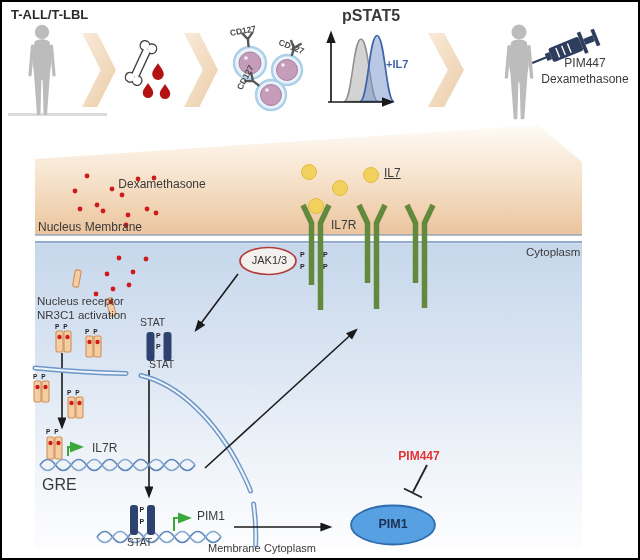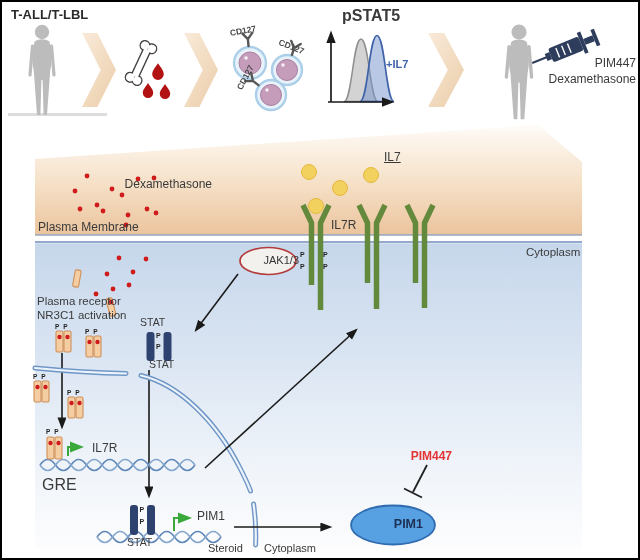--- a/index.html
+++ b/index.html
@@ -1,19 +1,19 @@
 <!DOCTYPE html>
 <html><head>
 <meta charset="utf-8">
 <style>
   html,body{margin:0;padding:0;background:#fff;}
   .page{position:relative;width:640px;height:560px;box-sizing:border-box;border:2px solid #000;
         background:#fff;overflow:hidden;font-family:"Liberation Sans",sans-serif;padding-left:25px;}
   .lbl{position:absolute;color:#3a3a3a;line-height:1.18;white-space:nowrap;font-size:11.5px;}
-  .c{text-align:right;}
+  .c{text-align:center;}
   .b{font-weight:700;}
   .sb{font-weight:600;}
   .pp{position:absolute;font-size:6.5px;font-weight:700;color:#222;letter-spacing:0;}
   .pp span{margin-right:4px;}
   .p1{position:absolute;font-size:7px;font-weight:700;color:#222;}
   .rot{transform-origin:0 0;}
   svg{position:absolute;left:0;top:0;}
 </style>
 </head>
 <body>
@@ -282,41 +282,41 @@
 
 <div class="lbl c" style="left:532px;top:53px;width:102px;font-size:12px;line-height:16px;">
   <div>PIM447</div>
   <div>Dexamethasone</div>
 </div>
 
 <div class="lbl c" style="left:110px;top:175px;width:100px;font-size:12px;line-height:15px;">
   <div>Dexamethasone</div>
 </div>
 
-<div class="lbl" style="left:36px;top:218px;font-size:12px;">Plasma Membrane</div>
+<div class="lbl" style="left:36px;top:218px;font-size:12px;">Nucleus Membrane</div>
 <div class="lbl" style="left:524px;top:244px;">Cytoplasm</div>
 
-<div class="lbl" style="left:382px;top:148px;font-size:12px;text-decoration:underline;">IL7</div>
+<div class="lbl" style="left:382px;top:164px;font-size:12px;text-decoration:underline;">IL7</div>
 <div class="lbl" style="left:329px;top:216px;font-size:12px;">IL7R</div>
 <div class="lbl c" style="left:238px;top:252px;width:59px;font-size:11px;color:#333;">JAK1/3</div>
 
 
 <div class="lbl" style="left:35px;top:292px;line-height:14px;">
-  <div>Plasma receptor</div>
+  <div>Nucleus receptor</div>
   <div>NR3C1 activation</div>
 </div>
 
 <div class="lbl" style="left:138px;top:314px;font-size:10.5px;">STAT</div>
 <div class="lbl" style="left:147px;top:356px;font-size:10.5px;">STAT</div>
 
 <div class="lbl" style="left:40px;top:474px;font-size:16px;">GRE</div>
 <div class="lbl" style="left:90px;top:439px;font-size:12px;">IL7R</div>
 <div class="lbl" style="left:195px;top:507px;font-size:12px;">PIM1</div>
 <div class="lbl" style="left:125px;top:534px;font-size:10.5px;">STAT</div>
-<div class="lbl" style="left:206px;top:540px;font-size:11px;">Steroid</div>
+<div class="lbl" style="left:206px;top:540px;font-size:11px;">Membrane</div>
 <div class="lbl" style="left:262px;top:540px;font-size:11px;">Cytoplasm</div>
 
 <div class="lbl c sb" style="left:384px;top:447px;width:66px;font-size:12px;color:#e23434;">PIM447</div>
 <div class="lbl c sb" style="left:361px;top:515px;width:60px;font-size:12.5px;color:#1c2f55;">PIM1</div>
 
 <span class="p1" style="left:298px;top:249px;">P</span>
 <span class="p1" style="left:298px;top:261px;">P</span>
 <span class="p1" style="left:321px;top:249px;">P</span>
 <span class="p1" style="left:321px;top:261px;">P</span>
 <span class="p1" style="left:154px;top:330px;">P</span>

